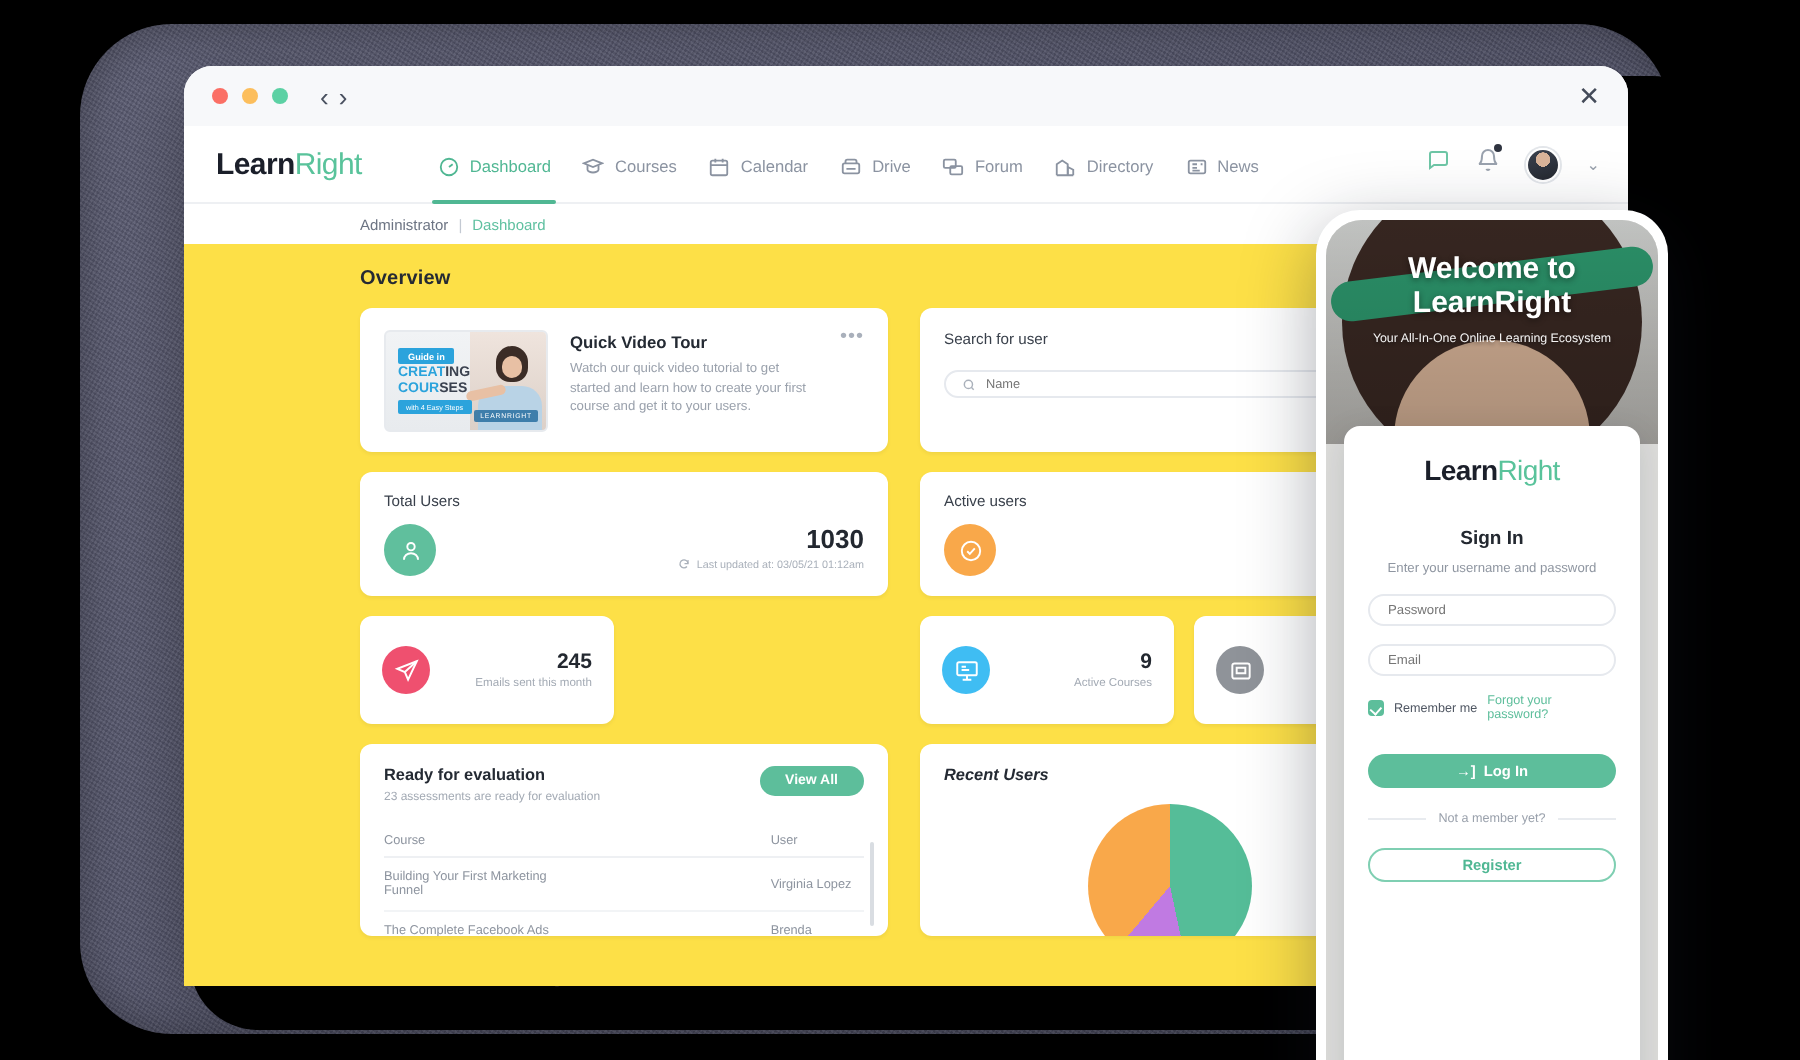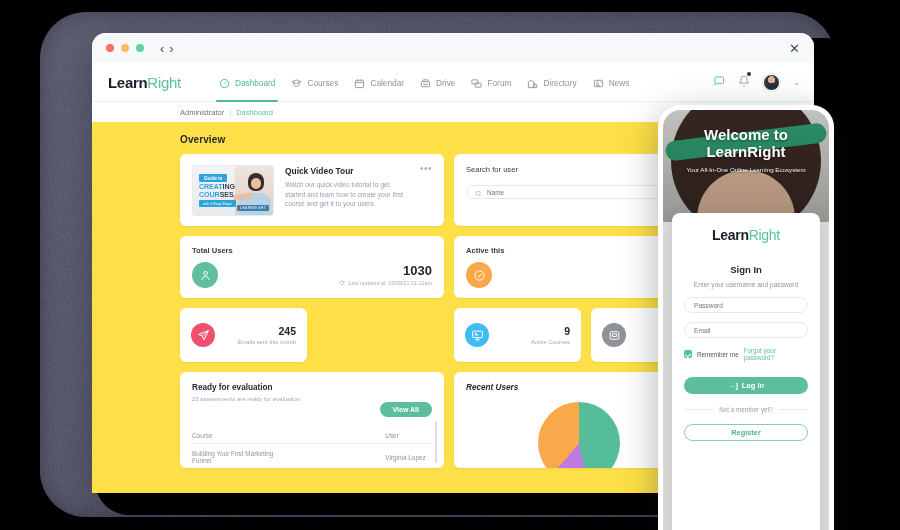--- a/index.html
+++ b/index.html
@@ -87,21 +87,21 @@
   .bell-dot{position:relative;}
   .bell-dot::after{content:"";position:absolute;right:-1px;top:-1px;width:4px;height:4px;border-radius:50%;background:#2f3440;}
 
   
   .crumbbar{ height:20px; background:#fff; display:flex; align-items:center; padding-left:88px; font-size:7.5px;}
   .crumbbar .c1{color:#6c7483;} .crumbbar .sep{color:#c3c9d2; margin:0 5px;} .crumbbar .c2{color:#5fc0a0;}
 
   
   .content{ background:#fde047; height:371px; padding:12px 0 0 88px; position:relative;}
   .overview-title{ font-size:10px; color:#252a33; font-weight:700; margin-bottom:9px; letter-spacing:.1px;}
-  .grid{ display:flex; gap:10px;align-items:center; }
+  .grid{ display:flex; gap:16px;align-items:center; }
   .col{ display:flex; flex-direction:column; gap:10px; }
   .colL{ width:264px; } .colR{ width:264px; }
   .card{ background:#fff; border-radius:6px; box-shadow:0 1px 2px rgba(16,24,40,.06); }
 
   
   .video-card{ padding:11px 12px; display:flex; gap:11px; height:72px;}
   .thumb{
     width:82px;height:51px;border-radius:3px;flex:none;overflow:hidden;position:relative;
     background:linear-gradient(180deg,#f1f3f5,#e8ebee);
     border:1px solid #e7eaee;
@@ -127,41 +127,41 @@
   
   .search-card{padding:11px 12px;height:72px;}
   .search-label{font-size:7.6px;color:#39404b;margin-bottom:11px;}
   .search-box{
     height:14px;border:1px solid #e6e9ee;border-radius:8px;display:flex;align-items:center;gap:5px;padding:0 8px;
   }
   .search-box input{border:none;outline:none;font-size:6.4px;color:#aab1bb;background:transparent;width:100%;font-family:"Liberation Sans",sans-serif;}
 
   
   .bigstat{ padding:10px 12px 11px; height:62px; position:relative;}
-  .bs-title{font-size:7.6px;color:#39404b;font-weight:700;margin-bottom:7px;}
+  .bs-title{font-size:7.6px;color:#39404b;font-weight:400;margin-bottom:7px;}
   .bs-row{display:flex;align-items:center;}
   .circ{width:26px;height:26px;border-radius:50%;display:flex;align-items:center;justify-content:center;}
   .circ svg{width:13px;height:13px;}
   .c-green{background:#60bf9d;} .c-orange{background:#f9a84a;}
   .bs-right{margin-left:auto;text-align:right;}
   .bs-num{font-size:13px;font-weight:700;color:#232830;line-height:13px;}
   .bs-sub{font-size:5.4px;color:#a9b0ba;margin-top:3px;display:flex;align-items:center;justify-content:flex-end;gap:3px;}
 
   
   .mini-row{display:flex;gap:10px;}
   .mini{ width:127px;height:54px;display:flex;align-items:center;padding:0 11px;}
   .mini .circ{width:24px;height:24px;}
   .c-purple{background:#bb7ce0;} .c-pink{background:#ef506f;} .c-blue{background:#3fbdf3;} .c-gray{background:#8f9399;}
   .mini-right{margin-left:auto;text-align:right;}
   .mini-num{font-size:10.5px;font-weight:700;color:#232830;line-height:11px;}
   .mini-lbl{font-size:5.8px;color:#a3aab4;margin-top:2px;}
 
   
   .eval{ padding:11px 12px 0; height:96px; overflow:hidden; position:relative;}
-  .eval-head{display:flex;align-items:flex-start;flex-direction:column;}
+  .eval-head{display:flex;align-items:flex-start;}
   .eval-title{font-size:8.2px;font-weight:700;color:#242a33;}
   .eval-sub{font-size:6px;color:#a3aab4;margin-top:4px;}
   .viewall{
     margin-left:auto;background:#5dbe9b;color:#fff;font-size:7px;font-weight:700;
     border:none;border-radius:9px;padding:4px 13px;cursor:pointer;font-family:"Liberation Sans",sans-serif;
   }
   .etable{width:100%;border-collapse:collapse;margin-top:11px;}
   .etable th{font-size:6.4px;color:#8d949f;font-weight:400;text-align:left;padding:4px 0;border-bottom:1px solid #eef0f3;}
   .etable td{font-size:6.4px;color:#8d949f;padding:6px 0;border-bottom:1px solid #f2f4f6;}
   .etable th:nth-child(2),.etable td:nth-child(2){padding-left:98px;}
@@ -459,21 +459,21 @@
                 <svg viewBox="0 0 24 24" width="7" height="7" fill="none" stroke="currentColor" stroke-width="2.5">
                     <circle cx="11" cy="11" r="7"></circle>
                     <path d="M20 20l-4-4"></path>
                   </svg>
               </span>
               <input placeholder="Name" style="">
             </div>
           </div>
 
           <div class="card bigstat">
-            <div class="bs-title">Active this</div>
+            <div class="bs-title">Active users</div>
             <div class="bs-row">
               <div class="circ c-orange">
                 <svg viewBox="0 0 24 24" fill="none" stroke="#fff" stroke-width="1.8">
                     <circle cx="12" cy="12" r="8.5"></circle>
                     <path d="M8.5 12.2l2.4 2.4 4.6-5"></path>
                   </svg>
               </div>
               <div class="bs-right">
                 <div class="bs-num"></div>
                 <div class="bs-sub">This m</div>

